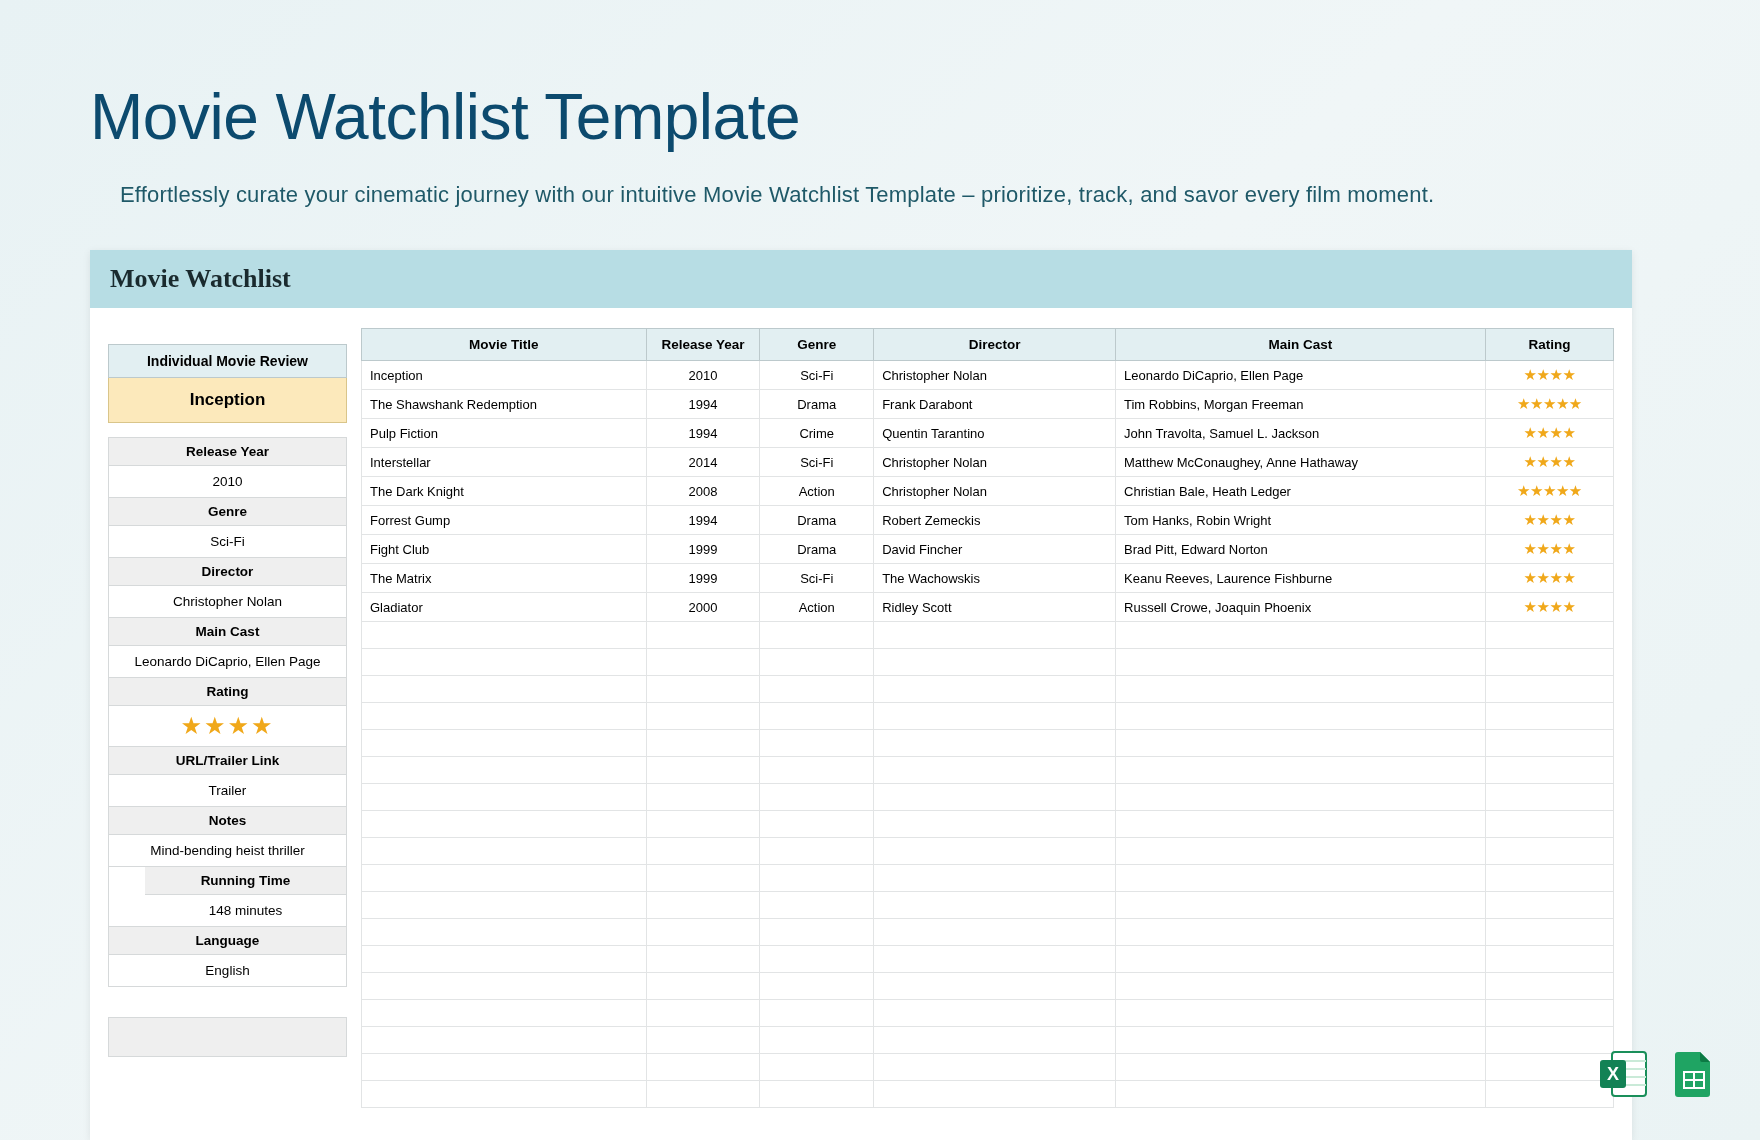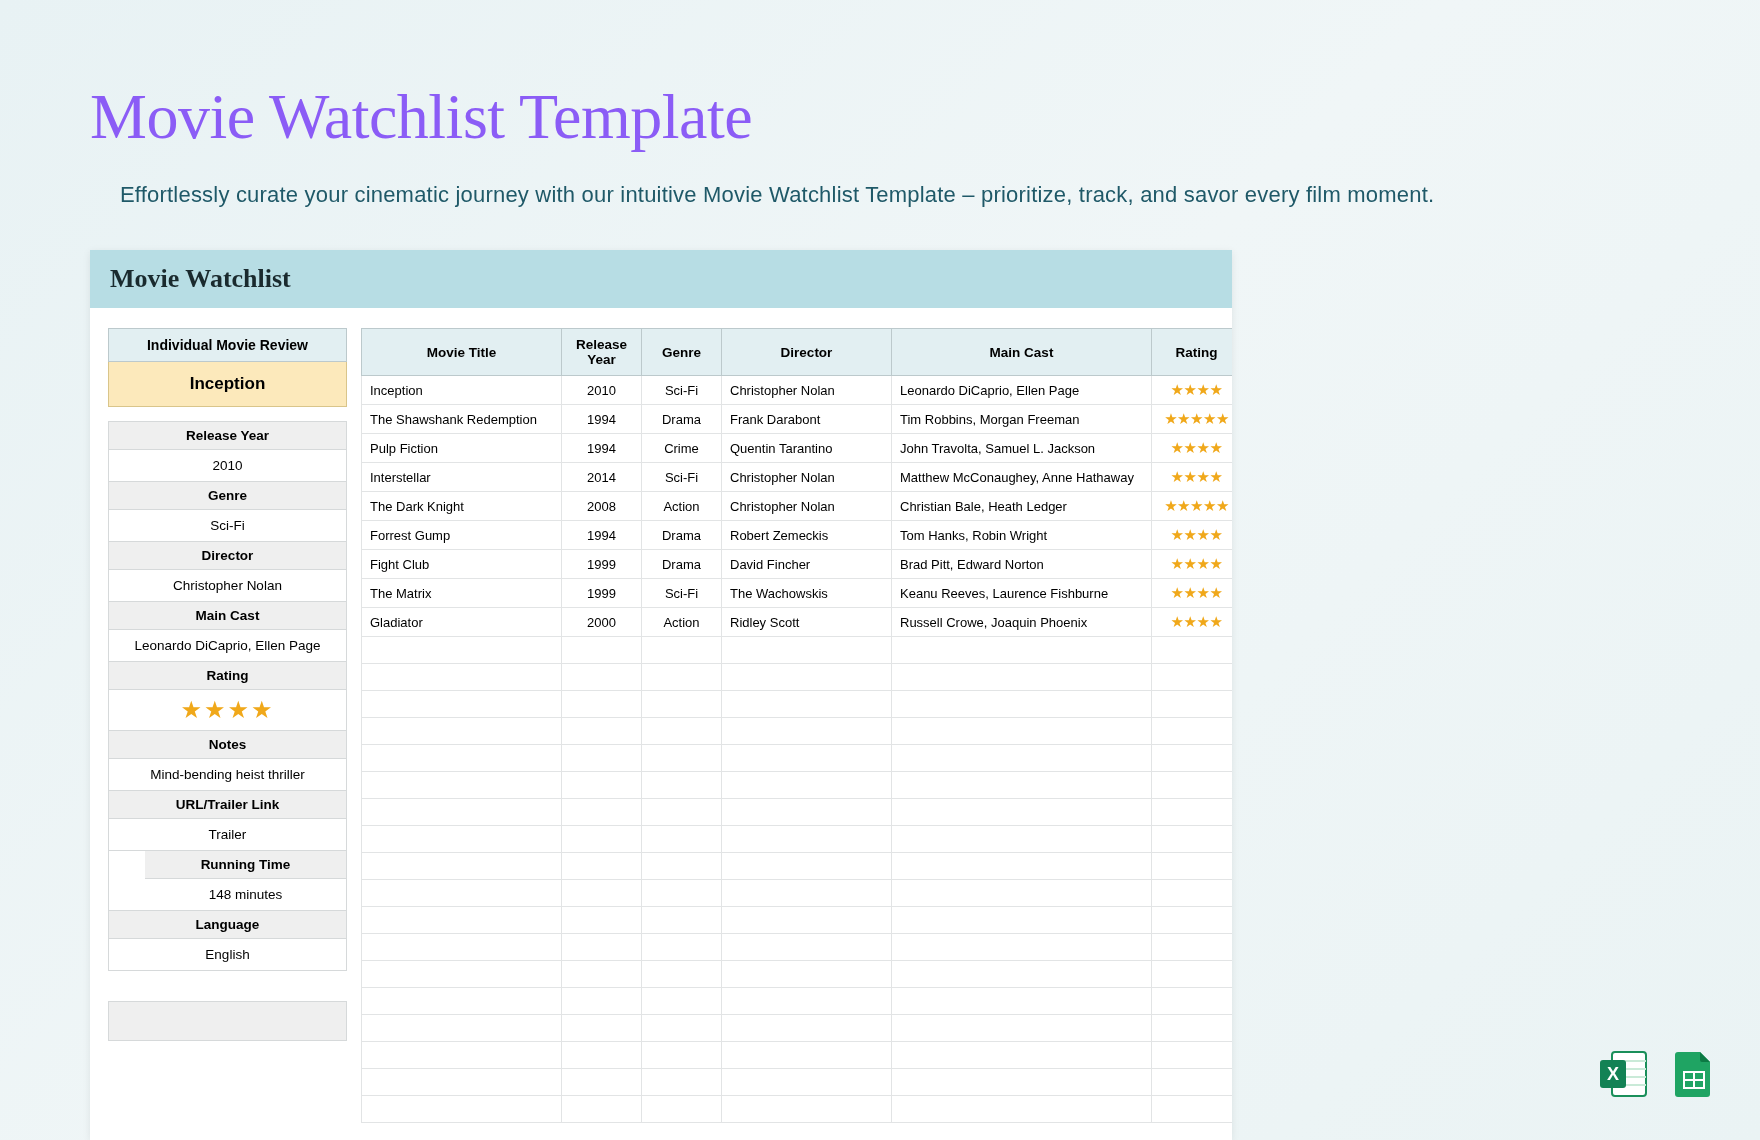--- a/index.html
+++ b/index.html
@@ -3,41 +3,41 @@
 <meta charset="utf-8">
 <style>
 * { margin:0; padding:0; box-sizing:border-box; }
 body {
   width:1760px; height:1140px;
   background:linear-gradient(135deg,#e8f2f4 0%,#f0f6f7 50%,#eaf3f4 100%);
   font-family:Arial,Helvetica,sans-serif;
   position:relative; overflow:hidden;
 }
 .page-title {
-  font-family:Liberation Serif, serif;
+  font-family:Liberation Sans, sans-serif;
   font-size:64px; font-weight:400;
-  color:#8b5cf6; padding:80px 0 0 90px;
+  color:#0c4a6e; padding:80px 0 0 90px;
   letter-spacing:-0.5px;
 }
 .page-subtitle {
   font-size:22px; color:#1f5968;
   padding:28px 0 0 120px; letter-spacing:0.2px;
 }
 .sheet {
   position:absolute; left:90px; top:250px;
-  width:1142px; height:890px; background:#fff;
+  width:1542px; height:890px; background:#fff;
   box-shadow:0 2px 8px rgba(0,0,0,0.08); overflow:hidden;
 }
 .sheet-header {
   background:#b7dde4; padding:14px 20px;
   font-family:Georgia,'Times New Roman',serif;
   font-size:26px; font-weight:bold; color:#1a2a2e;
 }
 .sheet-body { padding:20px 18px; display:flex; gap:14px; }
-.side { width:239px; flex:none; }
+.side { width:239px; flex:none;margin-top:16px; }
 .side-title {
   background:#e2eff2; border:1px solid #bcc9cc;
   font-size:14px; font-weight:bold; text-align:center;
   padding:8px 4px;
 }
 .side-movie {
   background:#fce9bb; border:1px solid #d9c58a; border-top:none;
   font-size:17px; font-weight:bold; text-align:center;
   padding:12px 4px;
 }
@@ -99,26 +99,26 @@
           </div>
           <div class="side-block" style="margin-top: 0px; border-top: none;">
             <div class="side-label">Main Cast</div>
             <div class="side-value">Leonardo DiCaprio, Ellen Page</div>
           </div>
           <div class="side-block" style="margin-top: 0px; border-top: none;">
             <div class="side-label">Rating</div>
             <div class="side-value side-stars">★★★★</div>
           </div>
           <div class="side-block" style="margin-top: 0px; border-top: none;">
+            <div class="side-label">URL/Trailer Link</div>
+            <div class="side-value">Trailer</div>
+          </div>
+          <div class="side-block" style="margin-top: 0px; border-top: none;">
             <div class="side-label">Notes</div>
             <div class="side-value">Mind-bending heist thriller</div>
-          </div>
-          <div class="side-block" style="margin-top: 0px; border-top: none;">
-            <div class="side-label">URL/Trailer Link</div>
-            <div class="side-value">Trailer</div>
           </div>
           <div class="side-block" style="margin-top: 0px; border-top: none; padding-left: 36px;">
             <div class="side-label">Running Time</div>
             <div class="side-value">148 minutes</div>
           </div>
           <div class="side-block" style="margin-top: 0px; border-top: none;">
             <div class="side-label">Language</div>
             <div class="side-value">English</div>
           </div>
         </div>

